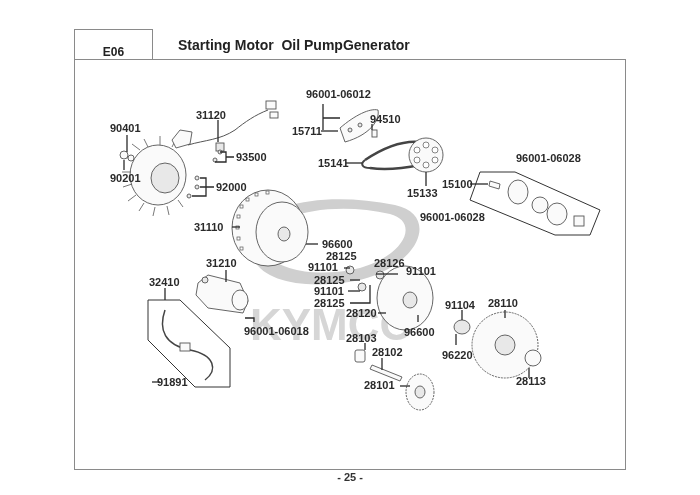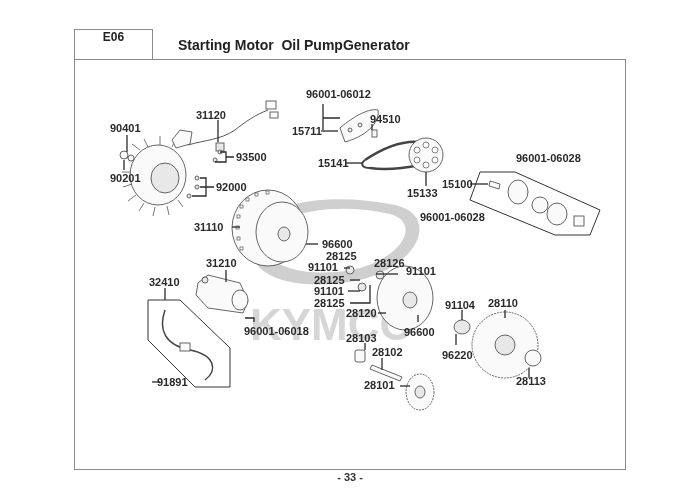--- a/index.html
+++ b/index.html
@@ -1,36 +1,36 @@
 <!DOCTYPE html>
 <html><head>
 <meta charset="utf-8">
 <style>
   html, body { margin:0; padding:0; background:#ffffff; }
   body { width:700px; height:495px; position:relative; overflow:hidden; font-family:"Liberation Sans", sans-serif; }
-  .tab { position:absolute; left:74px; top:29px; width:79px; height:30px; border:1px solid #8a8a8a; border-bottom:none; box-sizing:border-box; display:flex; align-items:flex-start; justify-content:center; font-weight:bold; font-size:12px; color:#222; }
+  .tab { position:absolute; left:74px; top:29px; width:79px; height:30px; border:1px solid #8a8a8a; border-bottom:none; box-sizing:border-box; display:flex; align-items:flex-end; justify-content:center; font-weight:bold; font-size:12px; color:#222; }
   .title { position:absolute; left:178px; top:37px; font-weight:bold; font-size:14px; color:#222; white-space:pre; }
   .frame { position:absolute; left:74px; top:59px; width:552px; height:411px; border:1px solid #8a8a8a; box-sizing:border-box; }
   .pagenum { position:absolute; left:0; width:700px; top:471px; text-align:center; font-weight:bold; font-size:11px; color:#333; }
   svg.diagram { position:absolute; left:0; top:0; }
   .lbl { font-family:"Liberation Sans", sans-serif; font-weight:bold; font-size:11px; fill:#2a2a2a; }
   .ln { stroke:#2a2a2a; stroke-width:1.3; fill:none; }
   .part { stroke:#555; stroke-width:0.9; fill:#fafafa; }
   .partd { stroke:#555; stroke-width:0.9; fill:#e8e8e8; }
   .wm { fill:#cfcfcf; }
 </style>
 </head>
 <body>
 
 <div class="tab">
     <span>E06</span>
   </div>
 <div class="title">Starting Motor  Oil PumpGenerator</div>
 <div class="frame"></div>
-<div class="pagenum">- 33 -</div>
+<div class="pagenum">- 25 -</div>
 
 <svg class="diagram" width="700" height="495" viewBox="0 0 700 495">
 
   <g>
     <path class="wm" d="M250,245 C250,205 320,190 395,205 C440,215 420,265 360,280 C300,292 250,280 250,245 Z M265,245 C268,272 320,278 360,268 C405,255 420,222 390,214 C330,200 262,215 265,245 Z"></path>
     <text x="250" y="340" font-family="Liberation Sans, sans-serif" font-weight="bold" font-size="44" fill="#d6d6d6">KYMCO</text>
   </g>
 
   <g>
     <ellipse class="part" cx="158" cy="175" rx="28" ry="30"></ellipse>

